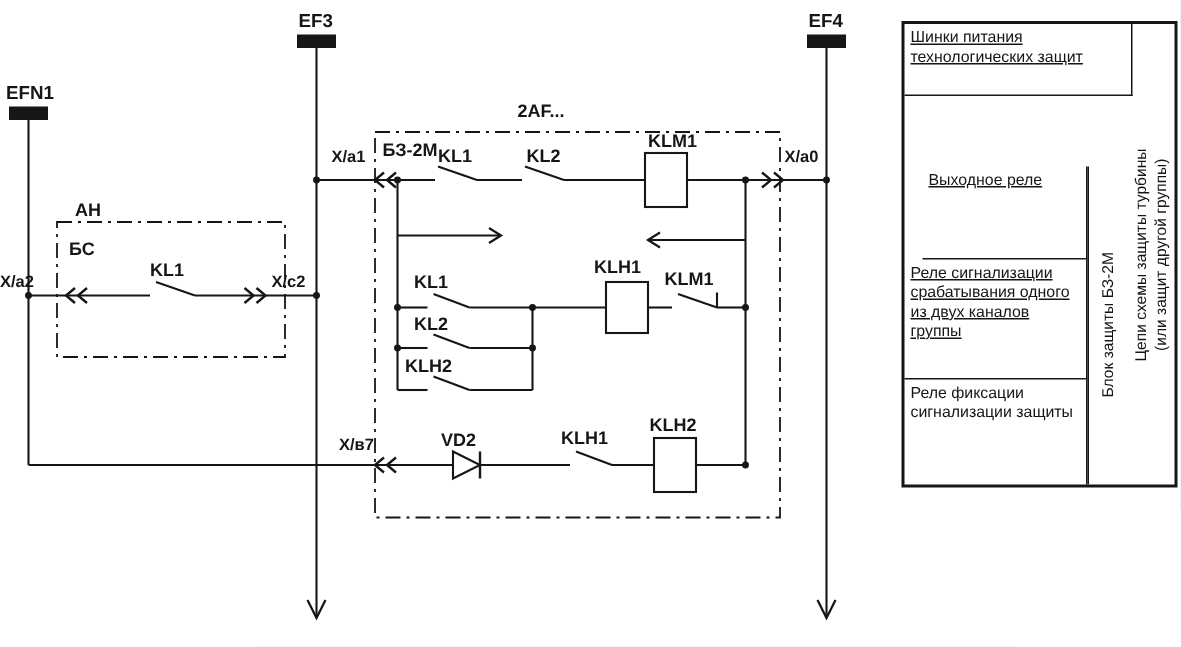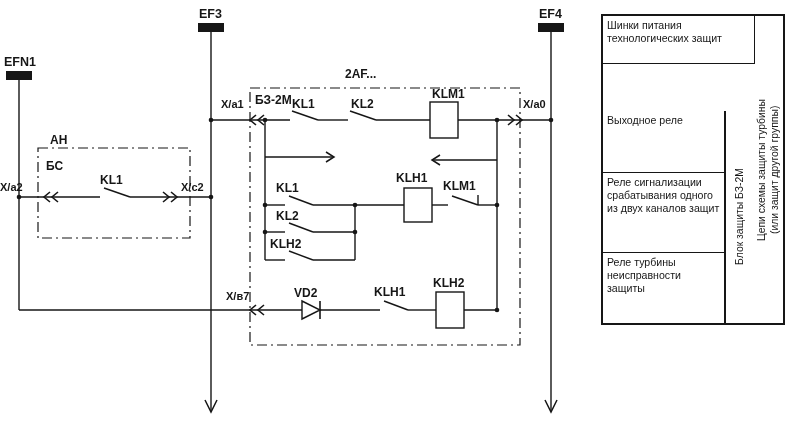--- a/index.html
+++ b/index.html
@@ -17,21 +17,21 @@
   .legend{
     position:absolute;left:601px;top:14px;width:184px;height:311px;
     display:grid;grid-template-columns:122px 30px 1fr;
     grid-template-rows:48px 47px 62px 80px 1fr;
     border:2px solid #161616;box-sizing:border-box;background:#fff;
   }
   .cell{
     box-sizing:border-box;padding:3px 4px;font-size:10.6px;line-height:1.22;
     color:#161616;overflow:hidden;
   }
-  .bb{border-bottom:1.4px solid #161616;}
+  .bb{border-bottom:1.4px solid #161616;text-decoration:underline;}
   .br{border-right:1.4px solid #161616;}
   .span2{grid-column:1 / 3;}
   .col1{grid-column:1;}
   .cell-mid{grid-column:2;grid-row:3 / 6;}
   .cell-right{grid-column:3;grid-row:1 / 6;}
   .vert{
     writing-mode:vertical-rl;transform:rotate(180deg);
     display:flex;align-items:center;justify-content:center;
     text-align:center;font-size:10.4px;white-space:pre-line;padding:2px 1px;
   }
@@ -167,21 +167,21 @@
       <text x="443" y="190" class="t-lbl">KLM1</text>
 
       <text x="294" y="297" class="t-lbl">VD2</text>
       <text x="374" y="296" class="t-lbl">KLH1</text>
       <text x="433" y="287" class="t-lbl">KLH2</text>
     </g>
   </svg>
 
   <div class="legend">
     <div class="cell span2 bb br" style="grid-row:1;">Шинки питания технологических защит</div>
-    <div class="cell col1 bb br" style="grid-row:3;">Выходное реле</div>
-    <div class="cell col1 bb br" style="grid-row:4;">Реле сигнализации срабатывания одного из двух каналов защит</div>
-    <div class="cell col1 br" style="grid-row:5;">Реле турбины неисправности защиты</div>
+    <div class="cell col1 bb br" style="grid-row:3;margin-left:12px;">Выходное реле</div>
+    <div class="cell col1 bb br" style="grid-row:4;">Реле сигнализации срабатывания одного из двух каналов группы</div>
+    <div class="cell col1 br" style="grid-row:5;">Реле фиксации сигнализации защиты</div>
     <div class="cell cell-mid br vert">Блок защиты БЗ-2М</div>
     <div class="cell cell-right vert">Цепи схемы защиты турбины
 (или защит другой группы)</div>
   </div>
 
 </div>
 
 </body></html>

